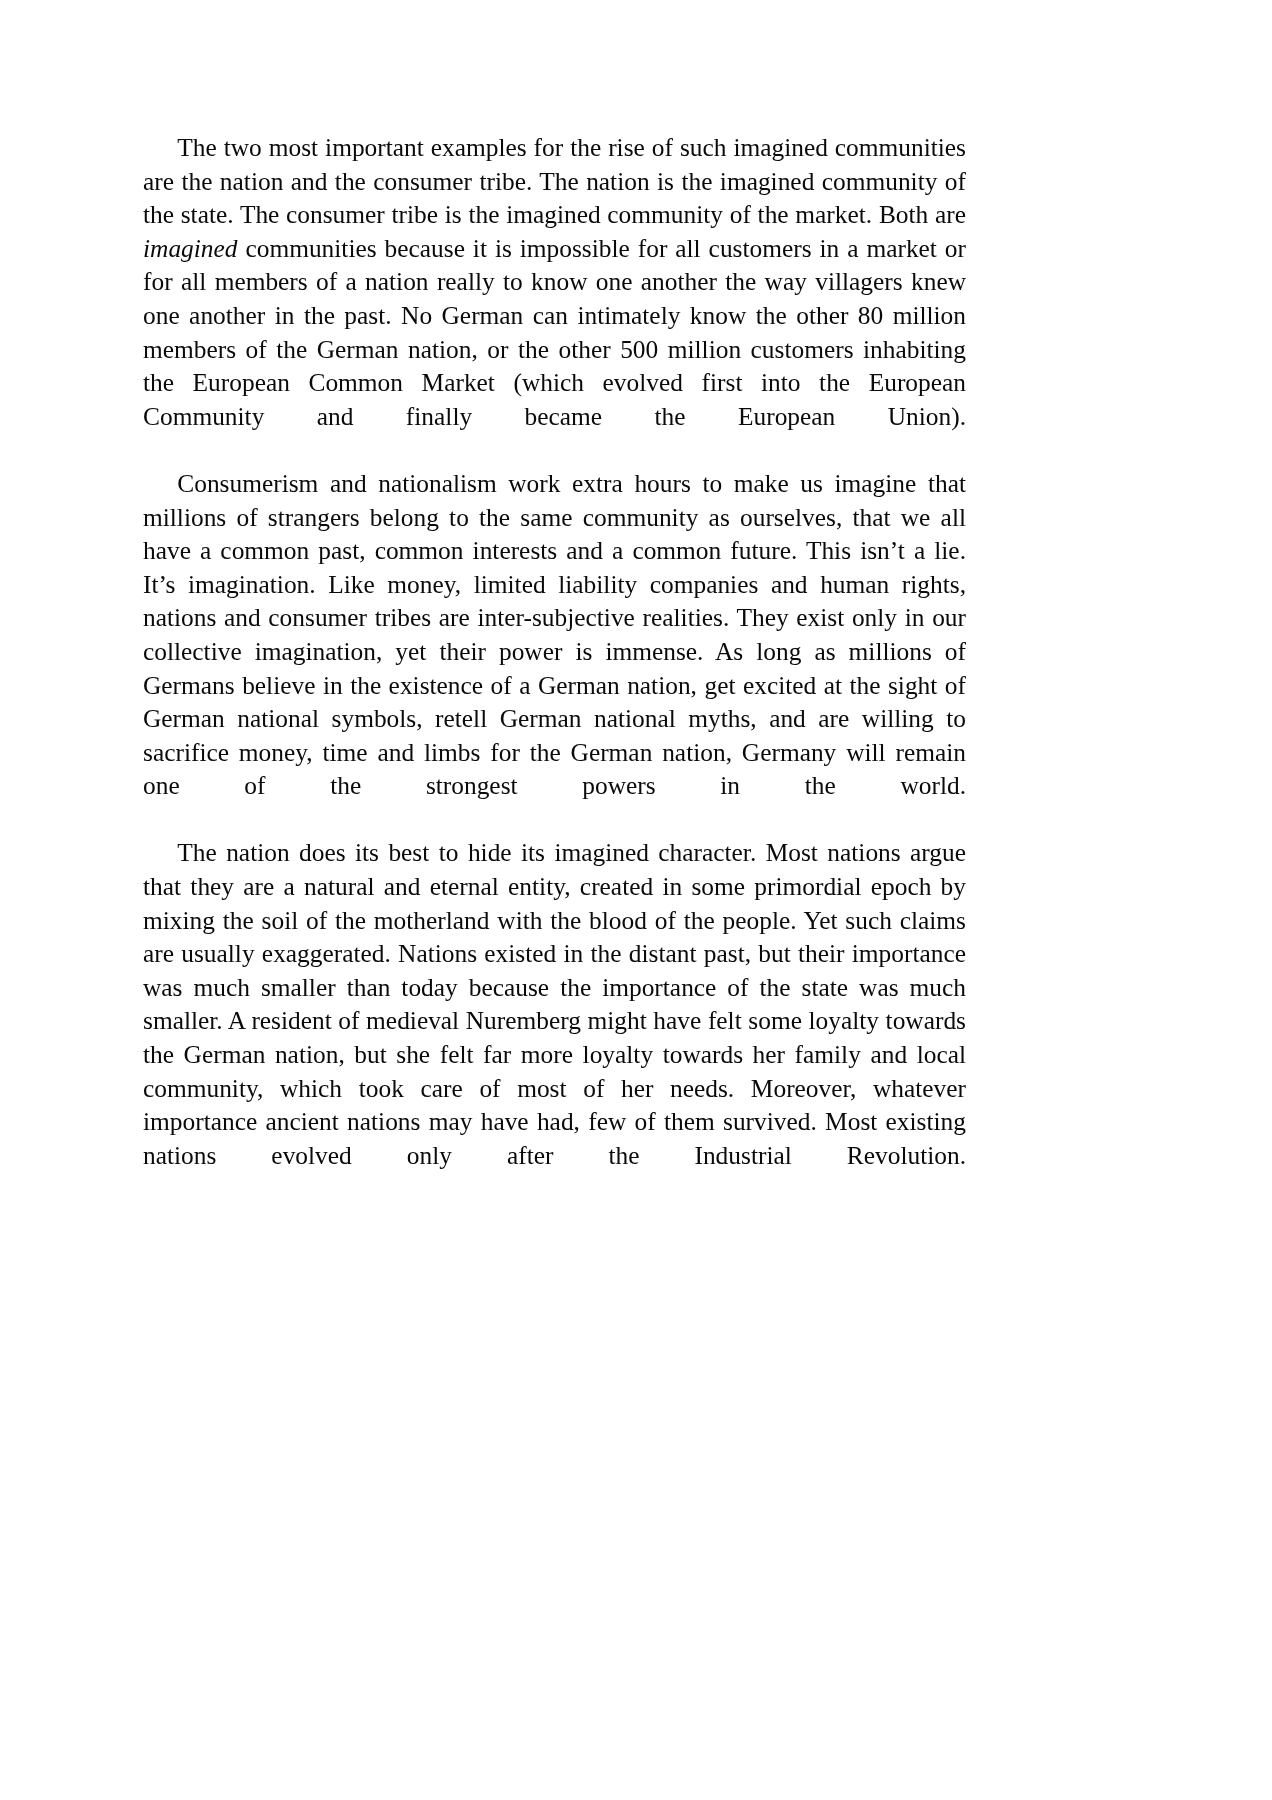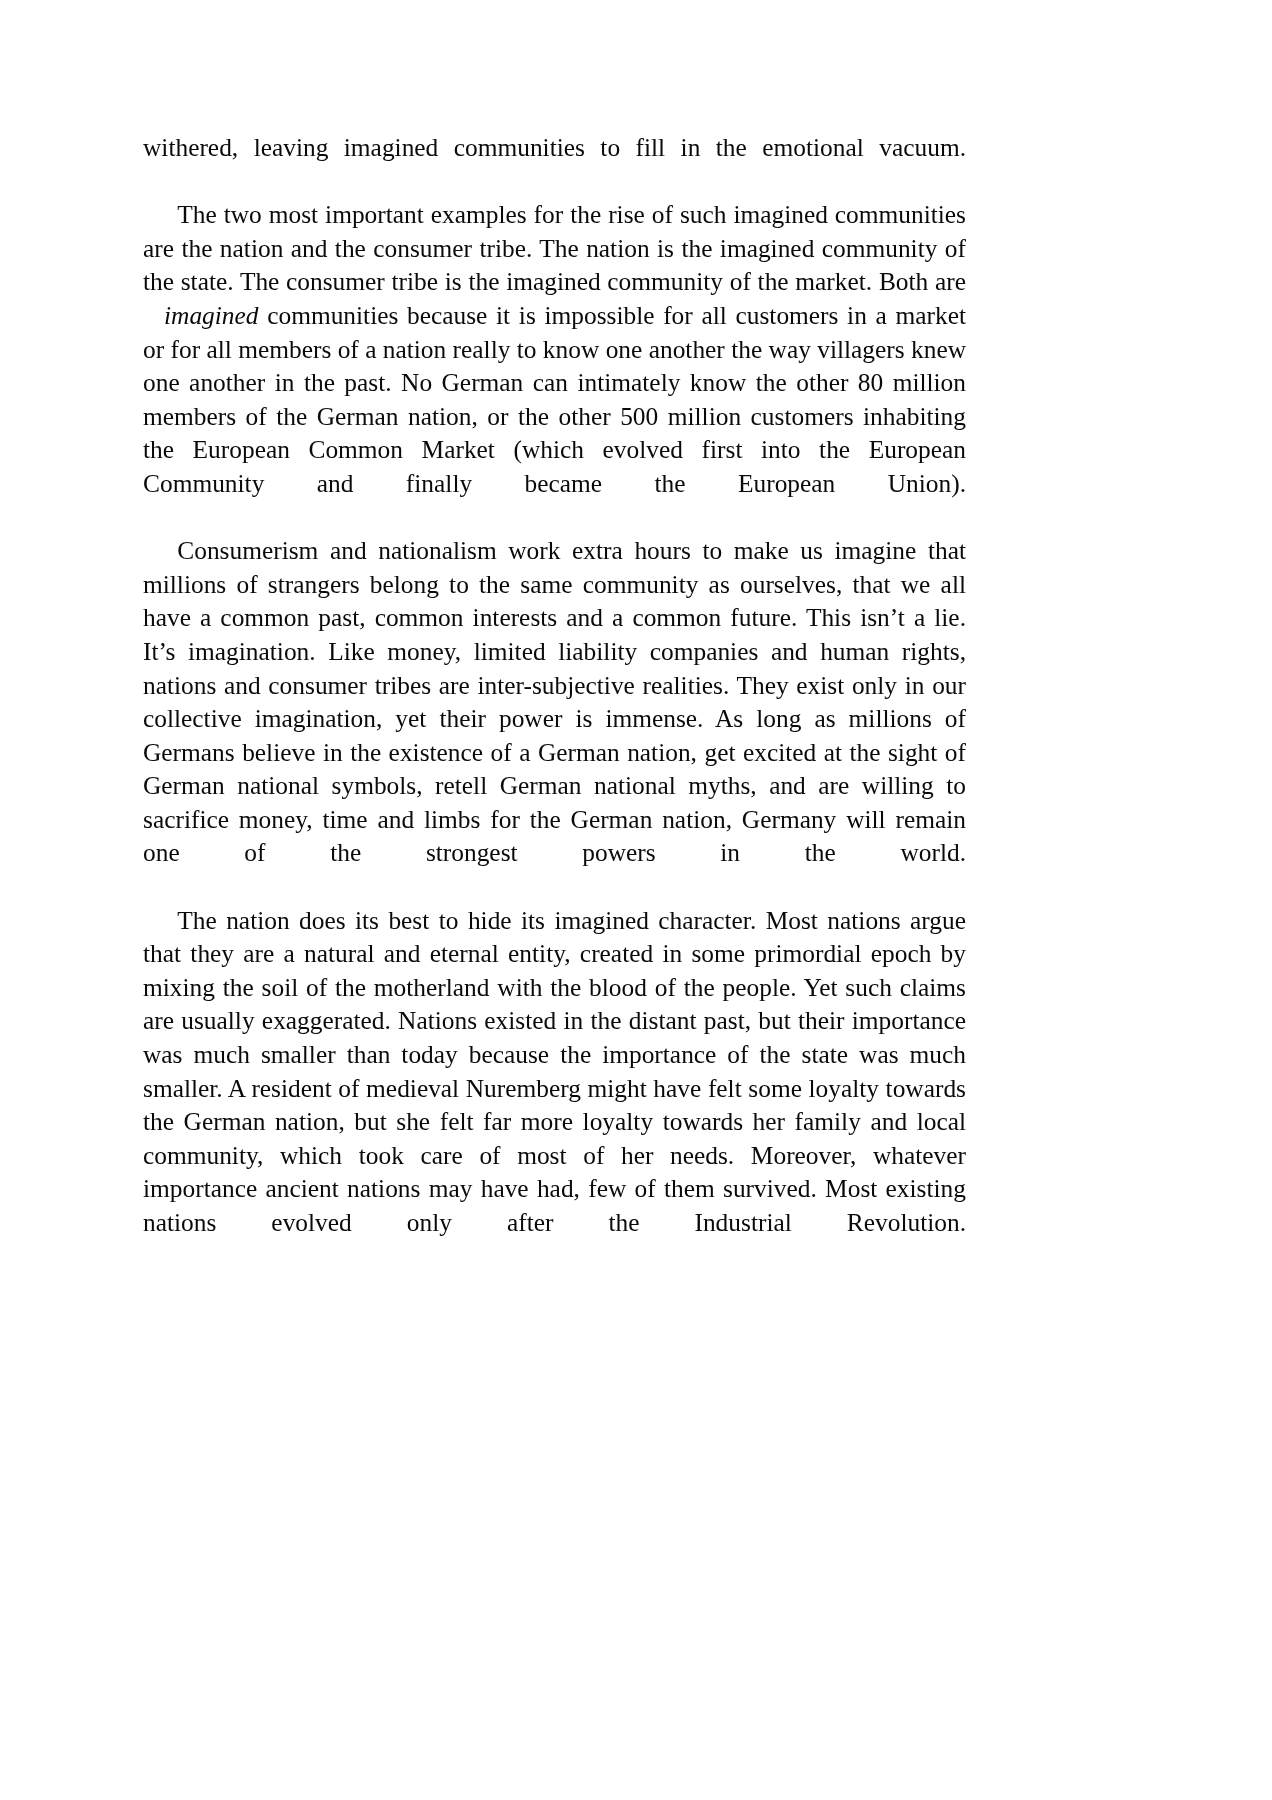--- a/index.html
+++ b/index.html
@@ -53,31 +53,29 @@
   }
 
   
   .para:after {
     content: "";
     display: inline-block;
     width: 100%;
   }
 
   em.italic-term {
-    margin-left: 21px;
   }
 </style>
 </head>
 <body>
 
 <div class="page">
 
   <div class="text-column">
 
-    <p class="para no-indent">withered, leaving imagined communities to fill in the emotional vacuum.</p>
 
     <p class="para indent"><span>The two most important examples for the rise of such imagined communities are the nation and the consumer tribe. The nation is the imagined community of the state. The consumer tribe is the imagined community of the market. Both are </span><em class="italic-term">imagined</em><span> communities because it is impossible for all customers in a market or for all members of a nation really to know one another the way villagers knew one another in the past. No German can intimately know the other 80 million members of the German nation, or the other 500 million customers inhabiting the European Common Market (which evolved first into the European Community and finally became the European Union).</span></p>
 
     <p class="para indent">Consumerism and nationalism work extra hours to make us imagine that millions of strangers belong to the same community as ourselves, that we all have a common past, common interests and a common future. This isn’t a lie. It’s imagination. Like money, limited liability companies and human rights, nations and consumer tribes are inter-subjective realities. They exist only in our collective imagination, yet their power is immense. As long as millions of Germans believe in the existence of a German nation, get excited at the sight of German national symbols, retell German national myths, and are willing to sacrifice money, time and limbs for the German nation, Germany will remain one of the strongest powers in the world.</p>
 
     <p class="para indent">The nation does its best to hide its imagined character. Most nations argue that they are a natural and eternal entity, created in some primordial epoch by mixing the soil of the motherland with the blood of the people. Yet such claims are usually exaggerated. Nations existed in the distant past, but their importance was much smaller than today because the importance of the state was much smaller. A resident of medieval Nuremberg might have felt some loyalty towards the German nation, but she felt far more loyalty towards her family and local community, which took care of most of her needs. Moreover, whatever importance ancient nations may have had, few of them survived. Most existing nations evolved only after the Industrial Revolution.</p>
 
   </div>
 
 </div>

